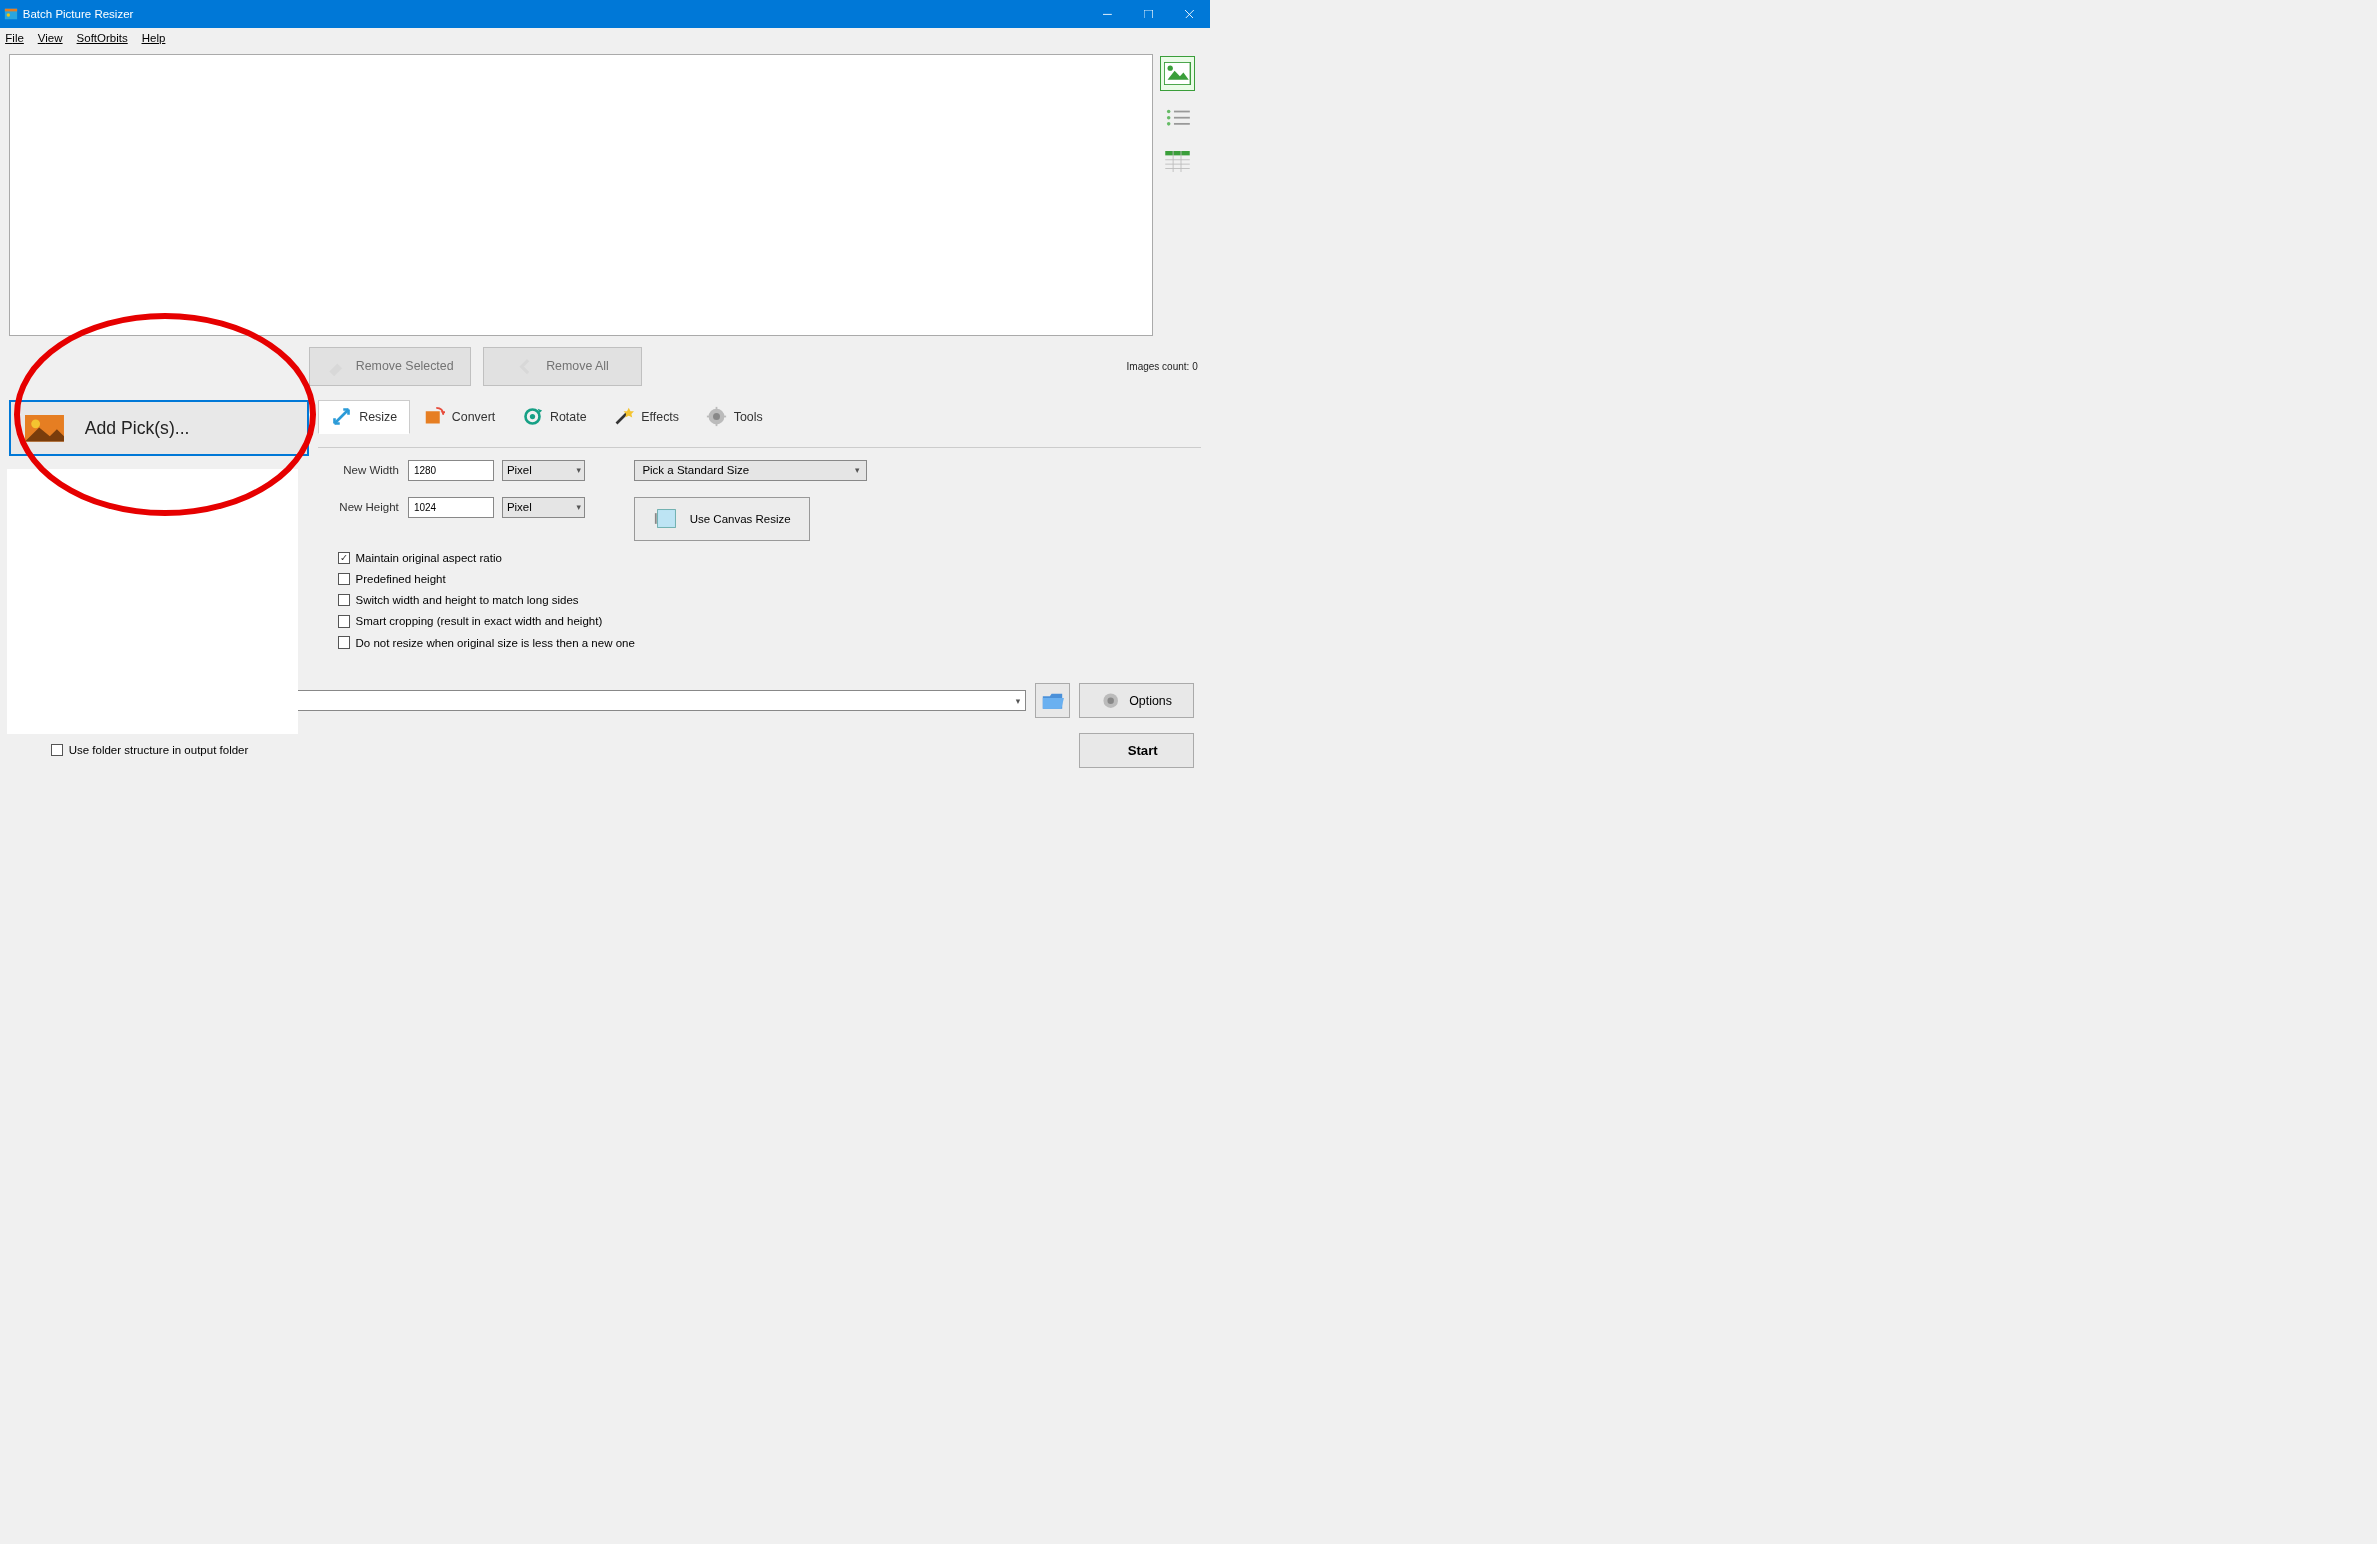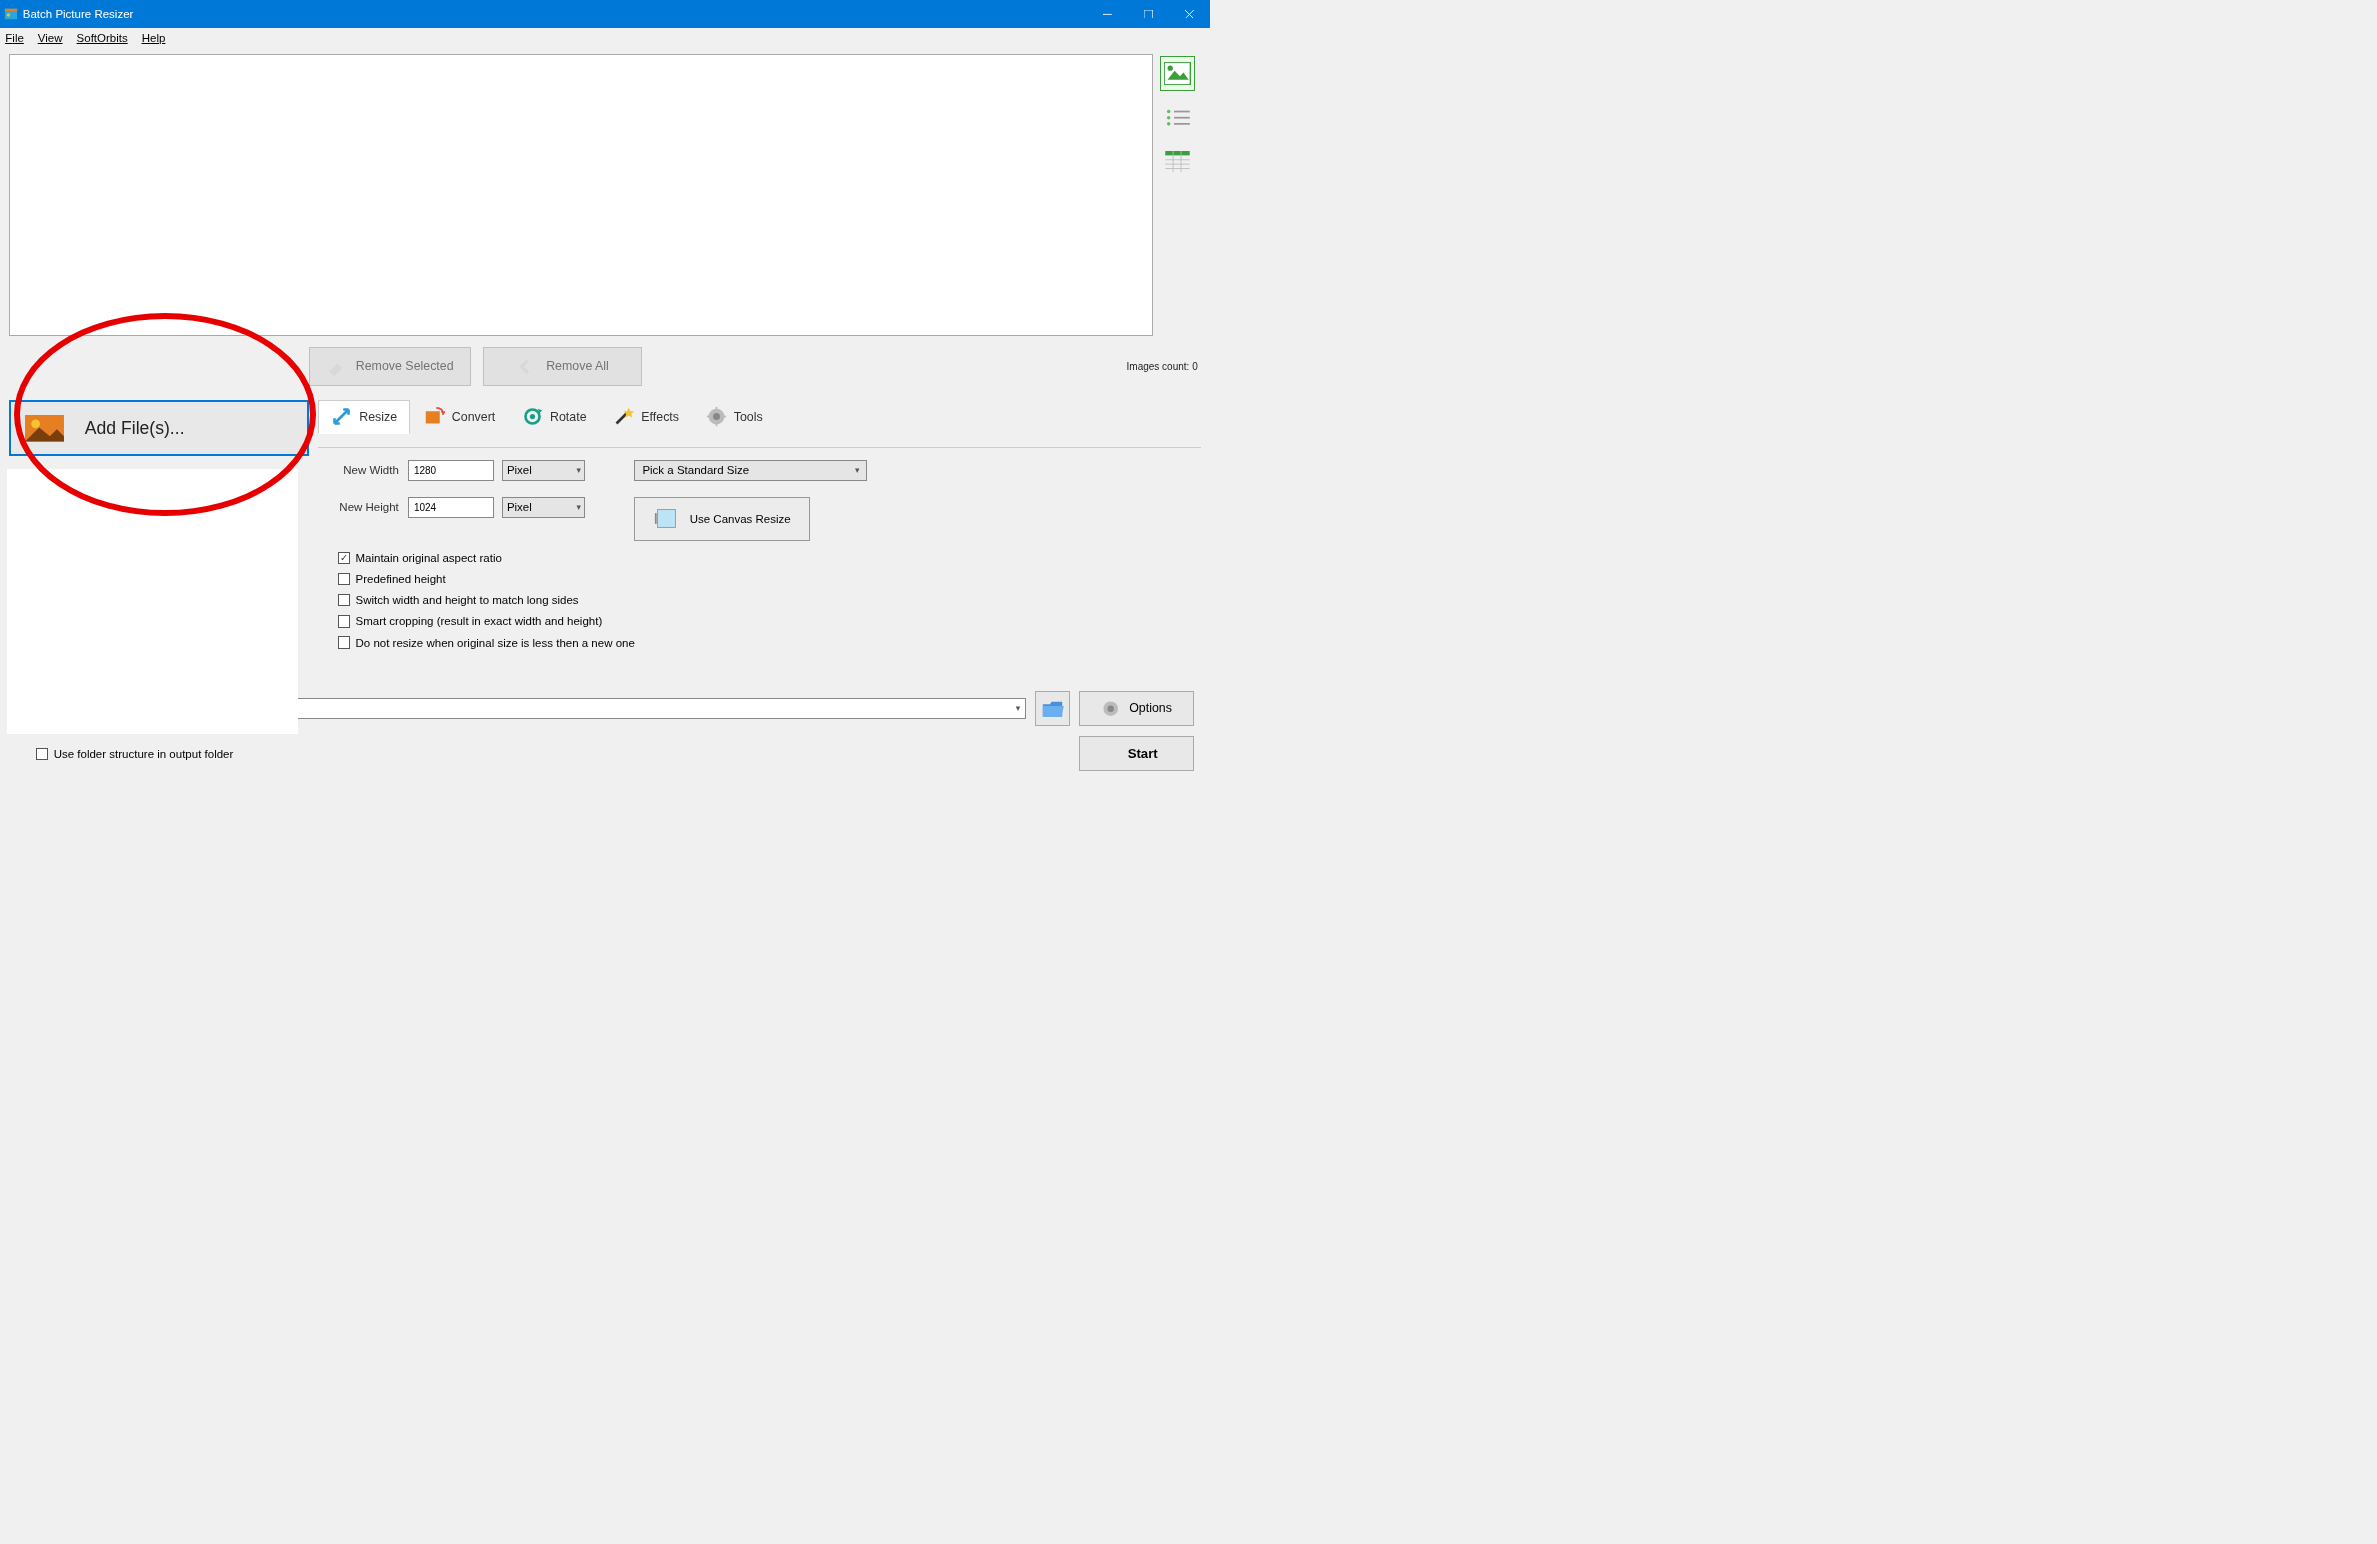--- a/index.html
+++ b/index.html
@@ -276,21 +276,21 @@
   <div class="white-mask"></div>
 
   <div class="add-file-btn">
     <span class="icon">
       <svg viewBox="0 0 44 30">
           <rect x="0" y="0" width="44" height="30" fill="#e67e22"></rect>
           <circle cx="12" cy="10" r="5" fill="#f4c430"></circle>
           <polygon points="0,30 16,14 28,24 36,16 44,24 44,30" fill="#7a3d0c"></polygon>
         </svg>
     </span>
-    <span>Add File(s)...</span>
+    <span>Add Pick(s)...</span>
   </div>
 
   <div class="red-ellipse"></div>
 </div>
 
 <div class="bottom">
   <div class="dest-row">
     <div class="dest-label">Destination</div>
     <div class="dest-input">
         <span class="chev">▾</span>
@@ -303,21 +303,21 @@
     </div>
     <div class="big-btn">
       <span class="icon"><svg viewBox="0 0 24 24">
             <circle cx="12" cy="12" r="9" fill="#bbb"></circle>
             <circle cx="12" cy="12" r="4" fill="#888"></circle>
           </svg></span>
       <span>Options</span>
     </div>
   </div>
   <div class="start-row">
-    <div class="checkbox-row" style="margin:0;">
+    <div class="checkbox-row" style="margin:15px;">
         <div class="checkbox"></div>
         <span>Use folder structure in output folder</span>
       </div>
     <div class="start-btn">
       <span class="icon"><svg viewBox="0 0 24 24">
             <polygon points="4,4 20,12 4,20" fill="#2ea82e"></polygon>
           </svg></span>
       <span>Start</span>
     </div>
   </div>

